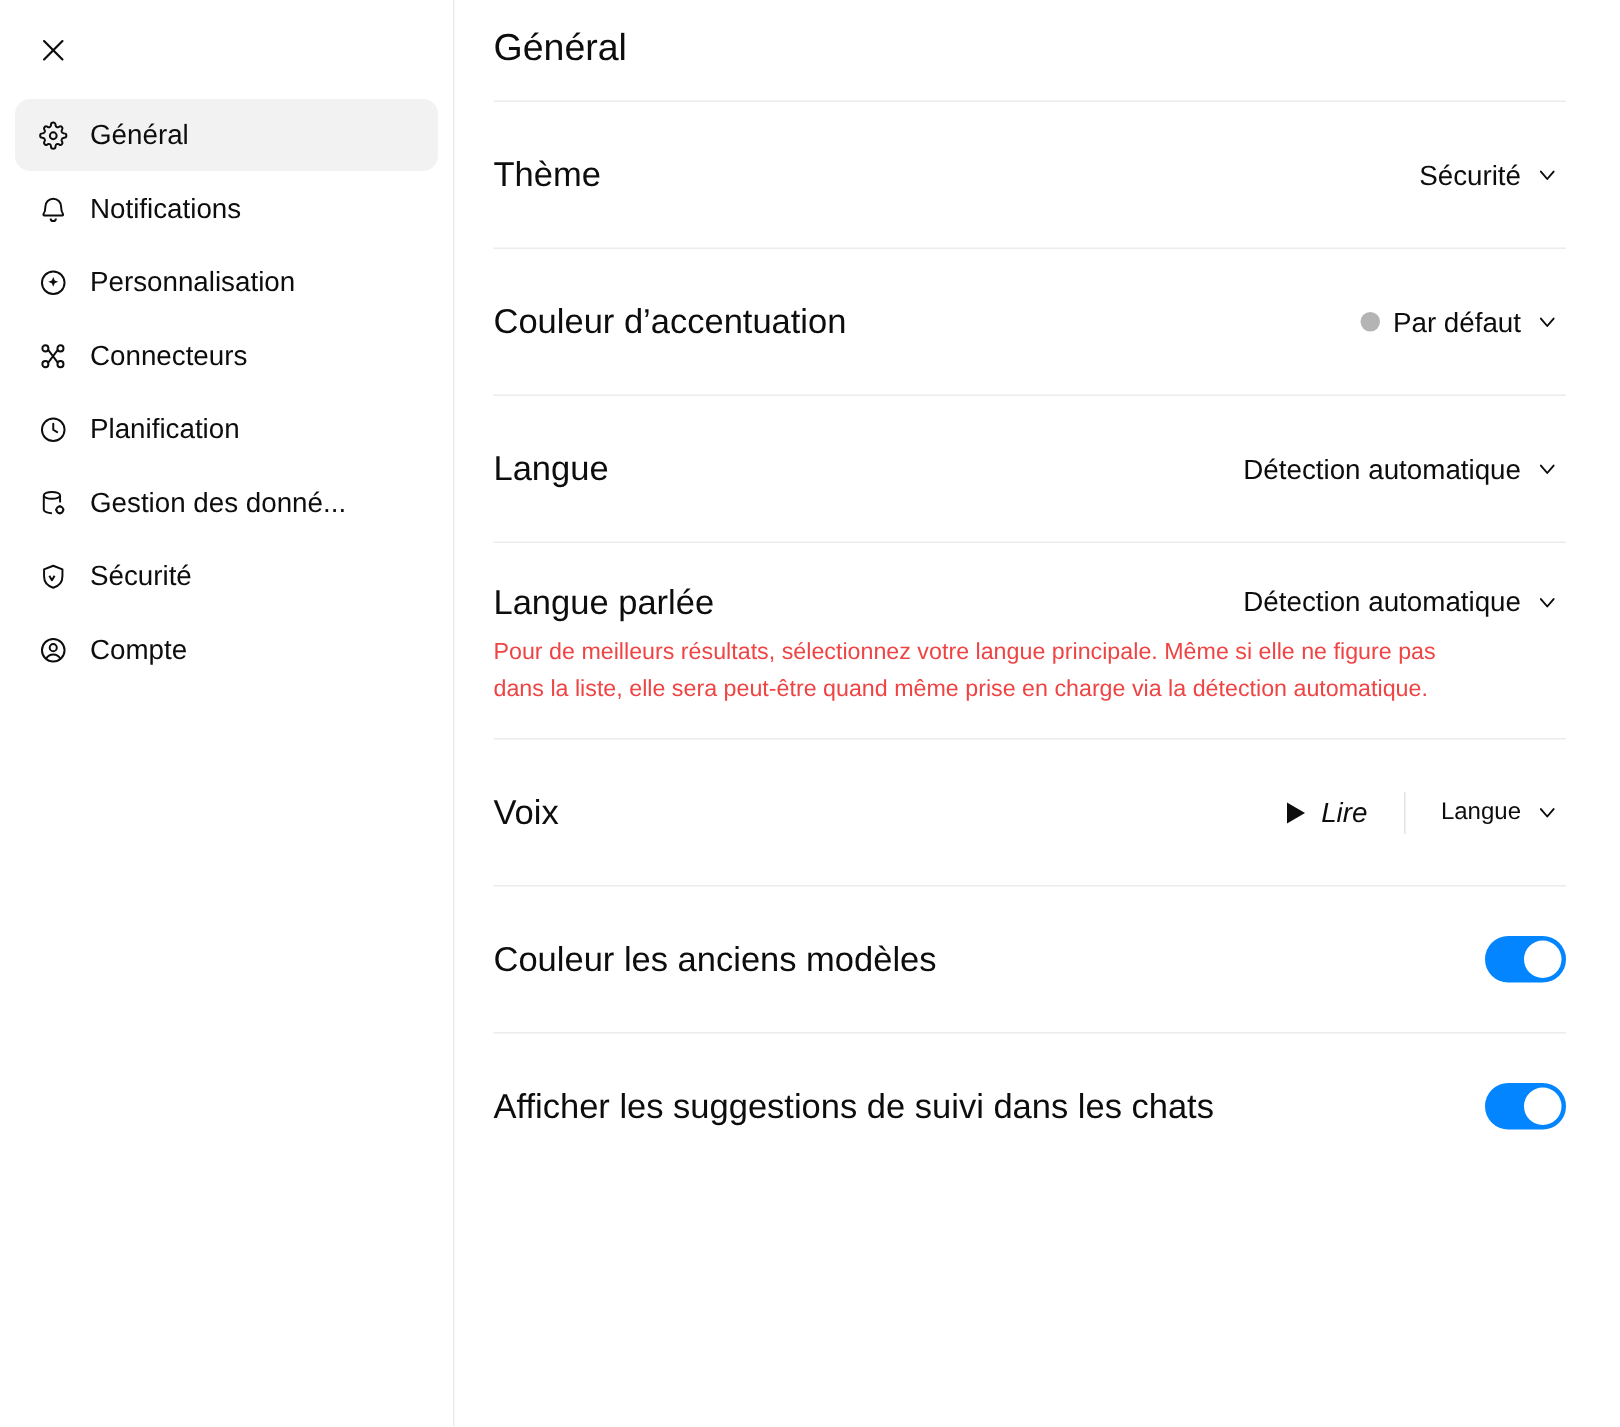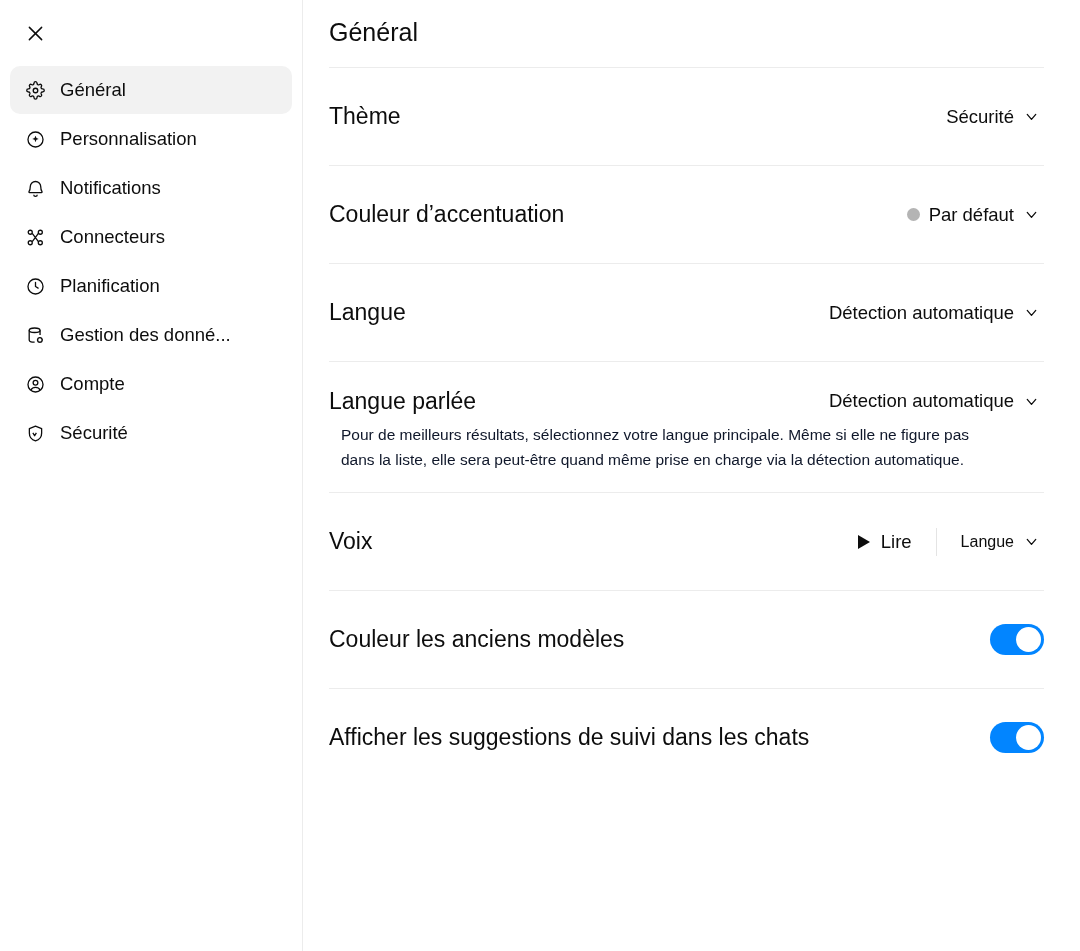--- a/index.html
+++ b/index.html
@@ -154,39 +154,40 @@
     width: 13px;
     height: 13px;
     border-radius: 50%;
     background: #b4b4b4;
     display: inline-block;
   }
 
   .help-text {
     font-size: 15.5px;
     line-height: 25px;
-    color: #0f172a;
+    color: #ef4444;
     max-width: 660px;
-    margin: -18px 0 20px 12px;
+    margin: -18px 0 20px 0;
   }
 
   .voice-block {
     display: flex;
     align-items: center;
     gap: 16px;
   }
 
   .play-btn {
     display: flex;
     align-items: center;
     gap: 11px;
     cursor: pointer;
     padding: 5px 8px;
     border-radius: 8px;
     font-size: 18.5px;
+    font-style: italic;
   }
 
   .play-tri {
     width: 0;
     height: 0;
     border-left: 12px solid #0d0d0d;
     border-top: 7.5px solid transparent;
     border-bottom: 7.5px solid transparent;
   }
 
@@ -238,36 +239,36 @@
           <svg width="21" height="21" viewBox="0 0 24 24" fill="none" stroke="currentColor" stroke-width="1.5">
             <path d="M10.3 3.6a1.6 1.6 0 0 1 3.4 0l.1.6a1.6 1.6 0 0 0 2.3 1.2l.5-.3a1.6 1.6 0 0 1 2.2 2.2l-.3.5a1.6 1.6 0 0 0 1.2 2.3l.6.1a1.6 1.6 0 0 1 0 3.4l-.6.1a1.6 1.6 0 0 0-1.2 2.3l.3.5a1.6 1.6 0 0 1-2.2 2.2l-.5-.3a1.6 1.6 0 0 0-2.3 1.2l-.1.6a1.6 1.6 0 0 1-3.4 0l-.1-.6a1.6 1.6 0 0 0-2.3-1.2l-.5.3a1.6 1.6 0 0 1-2.2-2.2l.3-.5a1.6 1.6 0 0 0-1.2-2.3l-.6-.1a1.6 1.6 0 0 1 0-3.4l.6-.1a1.6 1.6 0 0 0 1.2-2.3l-.3-.5a1.6 1.6 0 0 1 2.2-2.2l.5.3A1.6 1.6 0 0 0 10.2 4.2z"></path>
             <circle cx="12" cy="12" r="2.6"></circle>
           </svg>
         </span>
         <span class="nav-label">Général</span>
       </div>
 
       <div class="nav-item">
         <span class="nav-icon">
+          <svg width="21" height="21" viewBox="0 0 24 24" fill="none" stroke="currentColor" stroke-width="1.5" stroke-linejoin="round">
+            <path d="M6 10a6 6 0 1 1 12 0c0 3 .7 4.6 1.4 5.6.3.5 0 1.2-.6 1.2H5.2c-.6 0-.9-.7-.6-1.2C5.3 14.6 6 13 6 10z"></path>
+            <path d="M10 19a2 2 0 0 0 4 0"></path>
+          </svg>
+        </span>
+        <span class="nav-label">Notifications</span>
+      </div>
+
+      <div class="nav-item">
+        <span class="nav-icon">
           <svg width="21" height="21" viewBox="0 0 24 24" fill="none" stroke="currentColor" stroke-width="1.5">
             <circle cx="12" cy="12" r="8.6"></circle>
             <path d="M12 7.6l1.1 2.6 2.6 1.1-2.6 1.1L12 15l-1.1-2.6L8.3 11.3l2.6-1.1z" fill="currentColor" stroke="none"></path>
           </svg>
         </span>
         <span class="nav-label">Personnalisation</span>
-      </div>
-
-      <div class="nav-item">
-        <span class="nav-icon">
-          <svg width="21" height="21" viewBox="0 0 24 24" fill="none" stroke="currentColor" stroke-width="1.5" stroke-linejoin="round">
-            <path d="M6 10a6 6 0 1 1 12 0c0 3 .7 4.6 1.4 5.6.3.5 0 1.2-.6 1.2H5.2c-.6 0-.9-.7-.6-1.2C5.3 14.6 6 13 6 10z"></path>
-            <path d="M10 19a2 2 0 0 0 4 0"></path>
-          </svg>
-        </span>
-        <span class="nav-label">Notifications</span>
       </div>
 
       <div class="nav-item">
         <span class="nav-icon">
           <svg width="21" height="21" viewBox="0 0 24 24" fill="none" stroke="currentColor" stroke-width="1.5">
             <circle cx="6" cy="6" r="2.3"></circle>
               <circle cx="6" cy="18" r="2.3"></circle>
             <circle cx="17.5" cy="6" r="2.3"></circle>
               <circle cx="17.5" cy="18" r="2.3"></circle>
             <path d="M8.3 7.4l7 9.2M8.3 16.6l7-9.2"></path>
@@ -294,37 +295,37 @@
             <path d="M17.2 6v5.4"></path>
             <circle cx="17" cy="17" r="2.6"></circle>
             <path d="M17 13.6v.9M17 19.5v.9M13.6 17h.9M19.5 17h.9"></path>
           </svg>
         </span>
         <span class="nav-label">Gestion des donné...</span>
       </div>
 
       <div class="nav-item">
         <span class="nav-icon">
+          <svg width="21" height="21" viewBox="0 0 24 24" fill="none" stroke="currentColor" stroke-width="1.5" stroke-linejoin="round">
+            <path d="M5 6.4l7-2.8 7 2.8v5.3c0 4.6-3.2 7.6-7 8.7-3.8-1.1-7-4.1-7-8.7z"></path>
+            <path d="M9 11.2l2 3.4 2-3.4"></path>
+          </svg>
+        </span>
+        <span class="nav-label">Sécurité</span>
+      </div>
+
+      <div class="nav-item">
+        <span class="nav-icon">
           <svg width="21" height="21" viewBox="0 0 24 24" fill="none" stroke="currentColor" stroke-width="1.5">
             <circle cx="12" cy="12" r="8.6"></circle>
             <circle cx="12" cy="10" r="2.7"></circle>
             <path d="M6.6 18.4c1.1-2.1 3-3.2 5.4-3.2s4.3 1.1 5.4 3.2"></path>
           </svg>
         </span>
         <span class="nav-label">Compte</span>
-      </div>
-
-      <div class="nav-item">
-        <span class="nav-icon">
-          <svg width="21" height="21" viewBox="0 0 24 24" fill="none" stroke="currentColor" stroke-width="1.5" stroke-linejoin="round">
-            <path d="M5 6.4l7-2.8 7 2.8v5.3c0 4.6-3.2 7.6-7 8.7-3.8-1.1-7-4.1-7-8.7z"></path>
-            <path d="M9 11.2l2 3.4 2-3.4"></path>
-          </svg>
-        </span>
-        <span class="nav-label">Sécurité</span>
       </div>
 
     </div>
   </div>
 
   <div class="content">
 
     <h1 class="panel-title">Général</h1>
     <div class="divider"></div>
 

